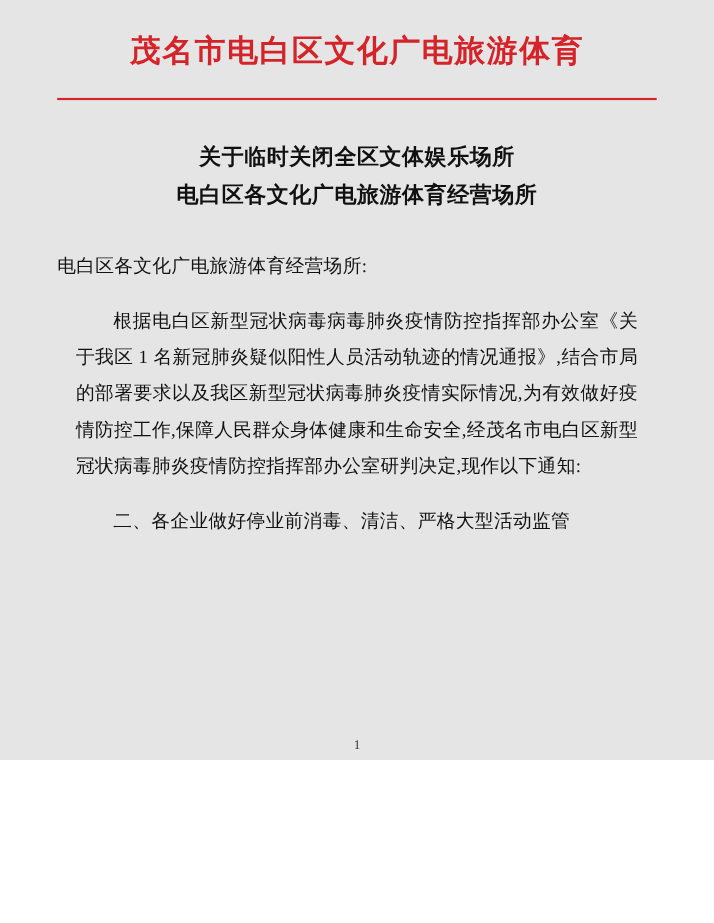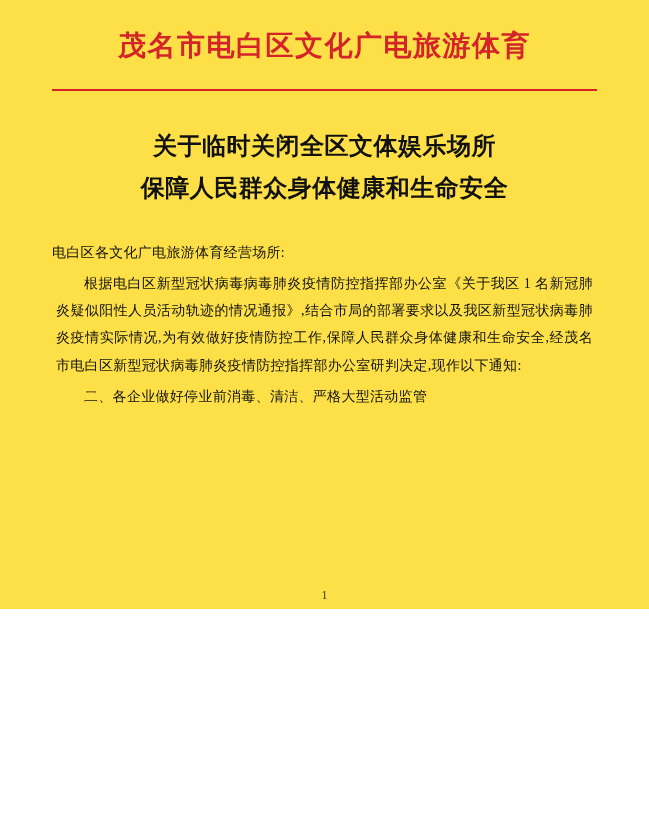--- a/index.html
+++ b/index.html
@@ -3,22 +3,22 @@
 <meta charset="utf-8">
 <style>
   html, body {
     margin: 0;
     padding: 0;
     background: #ffffff;
   }
   .page {
     position: relative;
     width: 649px;
-    height: 609px;
-    background: #fde047;
+    height: 691px;
+    background: #e5e5e5;
     overflow: hidden;
     font-family: "Liberation Serif", "DejaVu Serif", serif;
   }
   .letterhead {
     padding: 26px 52px 0 52px;
     text-align: center;
   }
   .letterhead-line {
     color: #d4242a;
     font-family: "DejaVu Serif", "Liberation Serif", serif;
@@ -31,39 +31,39 @@
   .red-rule {
     margin: 22px 52px 0 52px;
     height: 2px;
     background: #d4242a;
   }
   .doc-title {
     margin: 34px 64px 0 64px;
     text-align: center;
     font-family: "DejaVu Serif", "Liberation Serif", serif;
     font-weight: bold;
-    font-size: 24px;
+    font-size: 20px;
     line-height: 1.75;
     color: #111111;
     letter-spacing: 0.5px;
   }
   .body-wrap {
     margin: 30px 52px 0 52px;
     color: #121212;
-    font-size: 14px;
+    font-size: 17px;
     line-height: 1.95;
     text-align: justify;
     letter-spacing: 0.3px;
   }
   .salutation {
     margin-bottom: 4px;
   }
   .para {
     text-indent: 2em;
-    margin: 4px;
+    margin: 17px;
   }
   .page-number {
     position: absolute;
     bottom: 6px;
     left: 0;
     right: 0;
     text-align: center;
     font-size: 12px;
     color: #333333;
   }
@@ -74,21 +74,21 @@
 <div class="page">
 
   <div class="letterhead">
     <div class="letterhead-line">茂名市电白区文化广电旅游体育</div>
   </div>
 
   <div class="red-rule"></div>
 
   <div class="doc-title">
     <div>关于临时关闭全区文体娱乐场所</div>
-    <div>保障人民群众身体健康和生命安全</div>
+    <div>电白区各文化广电旅游体育经营场所</div>
   </div>
 
   <div class="body-wrap">
     <div class="salutation">电白区各文化广电旅游体育经营场所:</div>
     <p class="para">根据电白区新型冠状病毒病毒肺炎疫情防控指挥部办公室《关于我区 1 名新冠肺炎疑似阳性人员活动轨迹的情况通报》,结合市局的部署要求以及我区新型冠状病毒肺炎疫情实际情况,为有效做好疫情防控工作,保障人民群众身体健康和生命安全,经茂名市电白区新型冠状病毒肺炎疫情防控指挥部办公室研判决定,现作以下通知:</p>
     <p class="para">二、各企业做好停业前消毒、清洁、严格大型活动监管</p>
   </div>
 
   <div class="page-number">1</div>
 

